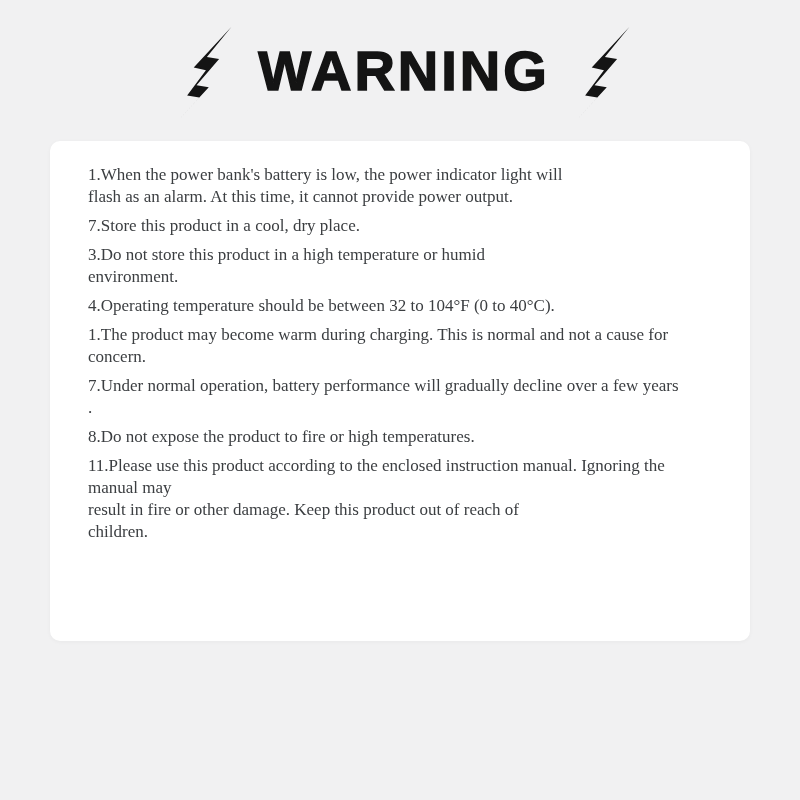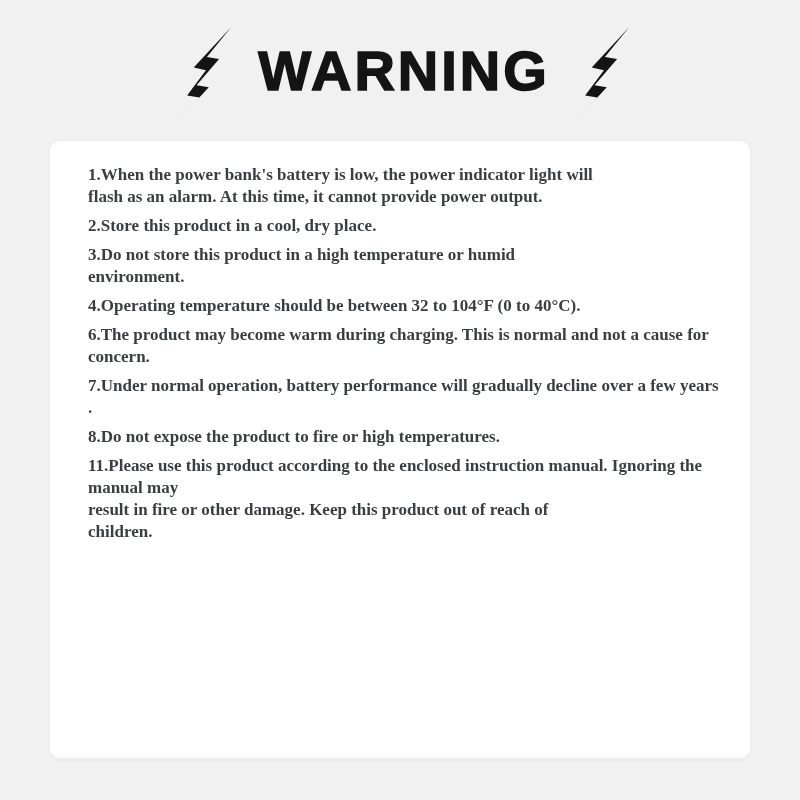--- a/index.html
+++ b/index.html
@@ -38,27 +38,26 @@
     color: #141414;
     -webkit-text-stroke: 1.5px #141414;
     line-height: 1;
     padding-bottom: 6px;
   }
   .card {
     position: absolute;
     left: 50px;
     top: 141px;
     width: 700px;
-    height: 617px;
+    height: 500px;
     background: #ffffff;
     border-radius: 10px;
     box-sizing: border-box;
     padding: 23px 20px 20px 38px;
     box-shadow: 0 1px 4px rgba(0,0,0,0.04);
-    font-weight: bold;
   }
   .item {
     margin: 0 0 7px 0;
     font-family: "Liberation Serif", serif;
     font-size: 17px;
     line-height: 22px;
     color: #3b3e41;
     white-space: pre-line;
   }
   .item.loose { line-height: 31px; }
@@ -77,25 +76,25 @@
     <div class="title">WARNING</div>
 
     <svg class="bolt" viewBox="0 0 58 100" xmlns="http://www.w3.org/2000/svg" aria-hidden="true">
       <polygon fill="#141414" points="57,0 17,43 30,46 10,73 23,75 0,100 33,64 20,62 44,34 31,32"></polygon>
     </svg>
   </div>
 
   <div class="card">
     <p class="item">1.When the power bank's battery is low, the power indicator light will
 flash as an alarm. At this time, it cannot provide power output.</p>
-    <p class="item">2.Store this product in a cool, dry place.</p>
+    <p class="item">7.Store this product in a cool, dry place.</p>
     <p class="item">3.Do not store this product in a high temperature or humid
 environment.</p>
     <p class="item">4.Operating temperature should be between 32 to 104°F (0 to 40°C).</p>
-    <p class="item">6.The product may become warm during charging. This is normal and not a cause for
+    <p class="item">1.The product may become warm during charging. This is normal and not a cause for
 concern.</p>
     <p class="item">7.Under normal operation, battery performance will gradually decline over a few years
 .</p>
     <p class="item">8.Do not expose the product to fire or high temperatures.</p>
     <p class="item semiloose">11.Please use this product according to the enclosed instruction manual. Ignoring the
 manual may
 result in fire or other damage. Keep this product out of reach of
 children.</p>
   </div>
 

